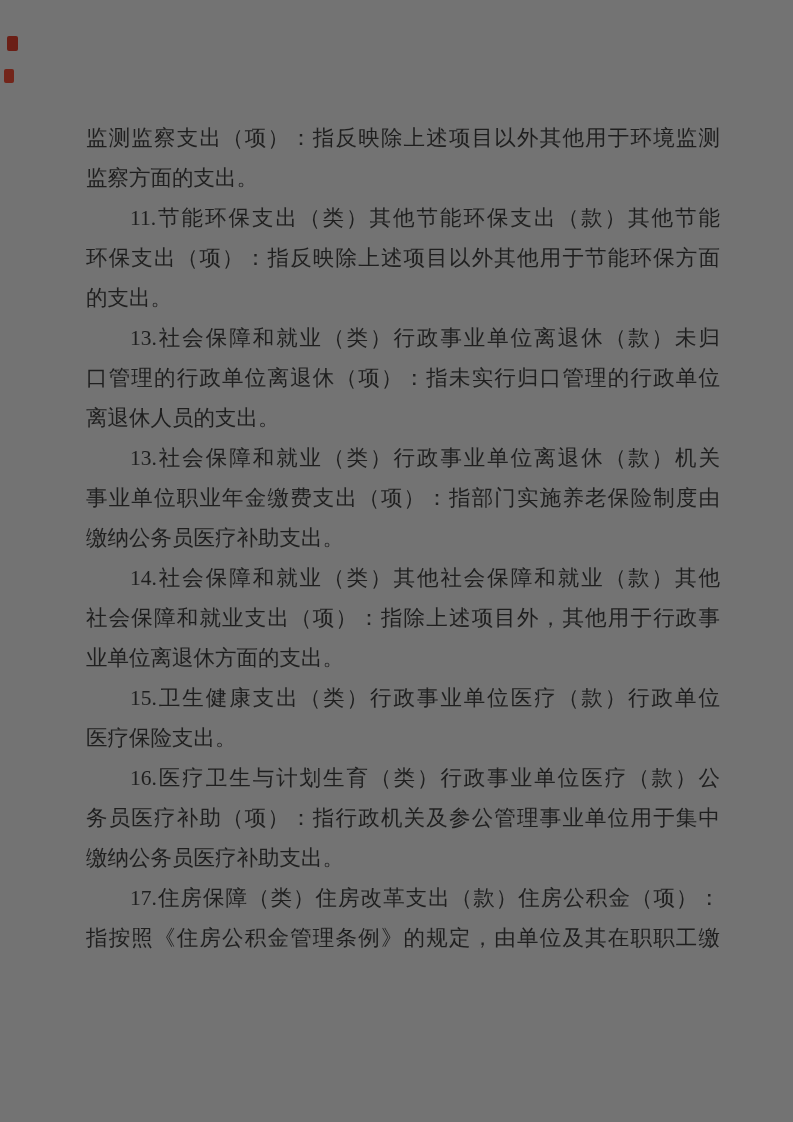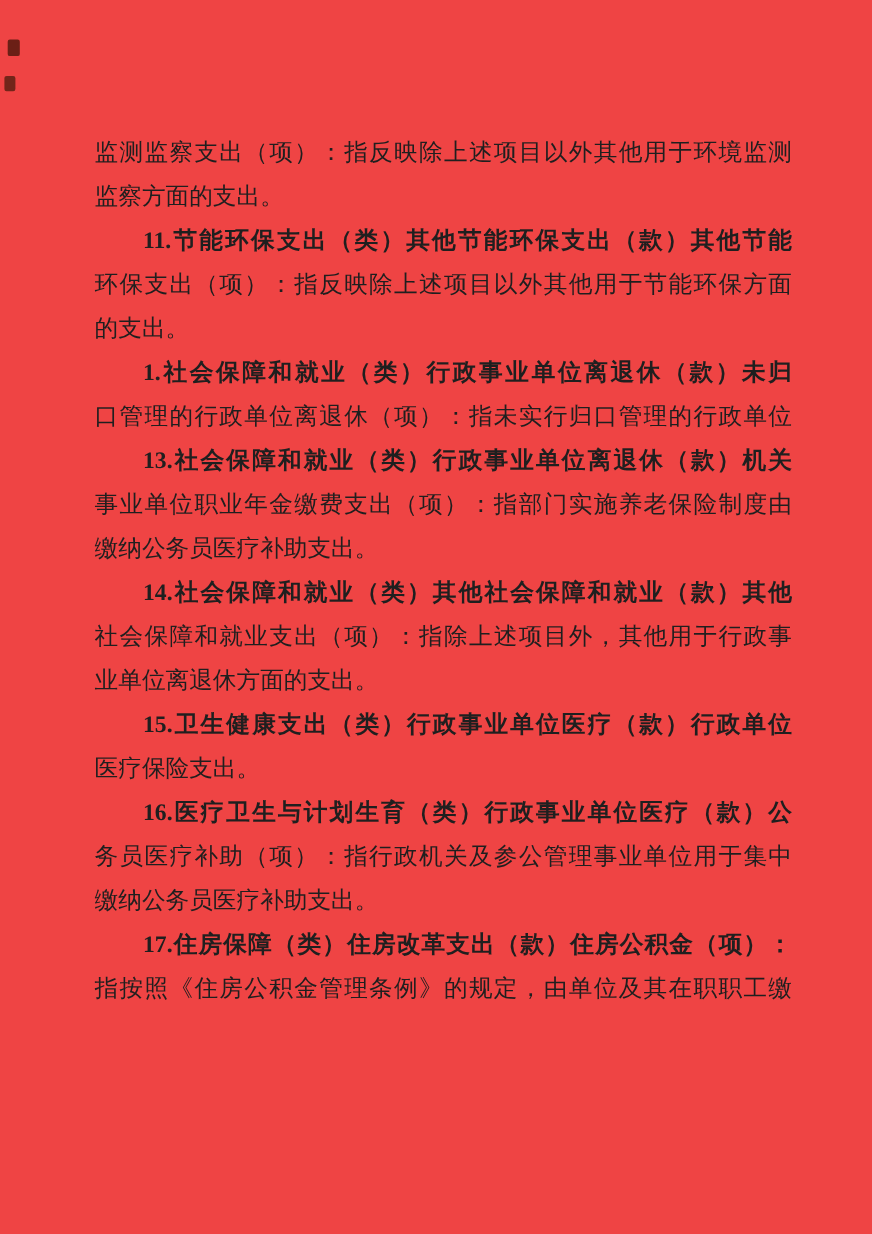--- a/index.html
+++ b/index.html
@@ -9,21 +9,21 @@
   body {
     width: 793px;
     height: 1122px;
     background: #ffffff;
     font-family: "Liberation Serif", "DejaVu Serif", serif;
   }
   .page {
     position: relative;
     width: 793px;
     height: 1122px;
-    background: #ef4444;
+    background: #737373;
     overflow: hidden;
   }
   .doc {
     position: absolute;
     left: 86px;
     top: 118px;
     width: 634px;
     color: #1f1f1f;
   }
   .line {
@@ -31,21 +31,20 @@
     line-height: 40px;
     font-size: 21.5px;
     text-align: justify;
     text-align-last: justify;
     -moz-text-align-last: justify;
     overflow: hidden;
     letter-spacing: 0;
   }
   .line.first {
     text-indent: 44px;
-    font-weight: bold;
   }
   .line.end {
     text-align-last: left;
     -moz-text-align-last: left;
   }
   .mark {
     position: absolute;
     border-radius: 2px;
   }
 </style>
@@ -56,22 +55,23 @@
   <div id="marks">
       <div class="mark" style="left: 7px; top: 36px; width: 11px; height: 15px; background: rgb(107, 31, 22);"></div>
       <div class="mark" style="left: 4px; top: 69px; width: 10px; height: 14px; background: rgb(115, 37, 26);"></div>
     </div>
   <div class="doc" id="doc">
       <div class="line">监测监察支出（项）：指反映除上述项目以外其他用于环境监测</div>
       <div class="line end">监察方面的支出。</div>
       <div class="line first">11.节能环保支出（类）其他节能环保支出（款）其他节能</div>
       <div class="line">环保支出（项）：指反映除上述项目以外其他用于节能环保方面</div>
       <div class="line end">的支出。</div>
-      <div class="line first">1.社会保障和就业（类）行政事业单位离退休（款）未归</div>
+      <div class="line first">13.社会保障和就业（类）行政事业单位离退休（款）未归</div>
       <div class="line">口管理的行政单位离退休（项）：指未实行归口管理的行政单位</div>
+      <div class="line end">离退休人员的支出。</div>
       <div class="line first">13.社会保障和就业（类）行政事业单位离退休（款）机关</div>
       <div class="line">事业单位职业年金缴费支出（项）：指部门实施养老保险制度由</div>
       <div class="line end">缴纳公务员医疗补助支出。</div>
       <div class="line first">14.社会保障和就业（类）其他社会保障和就业（款）其他</div>
       <div class="line">社会保障和就业支出（项）：指除上述项目外，其他用于行政事</div>
       <div class="line end">业单位离退休方面的支出。</div>
       <div class="line first">15.卫生健康支出（类）行政事业单位医疗（款）行政单位</div>
       <div class="line end">医疗保险支出。</div>
       <div class="line first">16.医疗卫生与计划生育（类）行政事业单位医疗（款）公</div>
       <div class="line">务员医疗补助（项）：指行政机关及参公管理事业单位用于集中</div>

